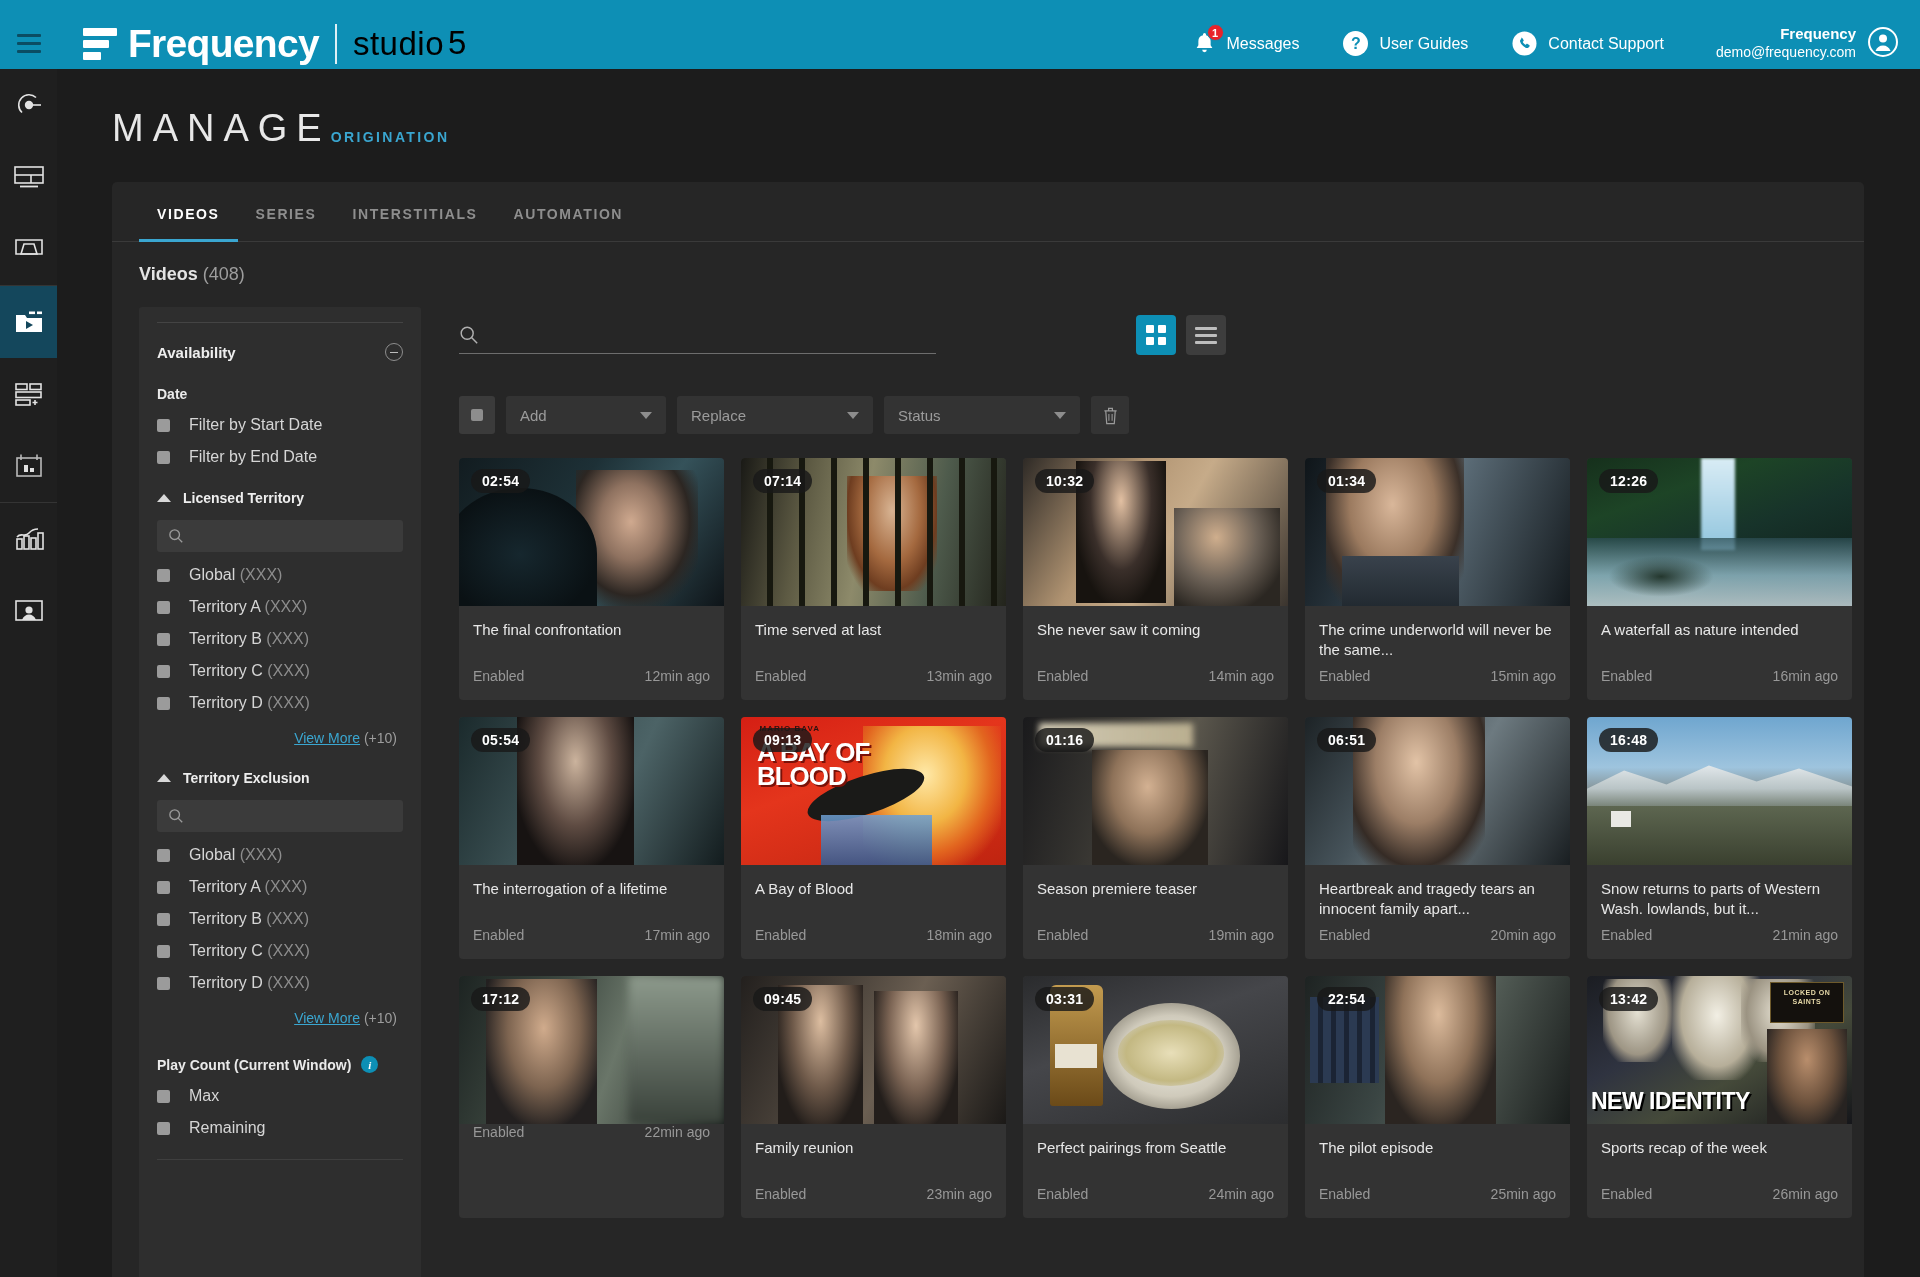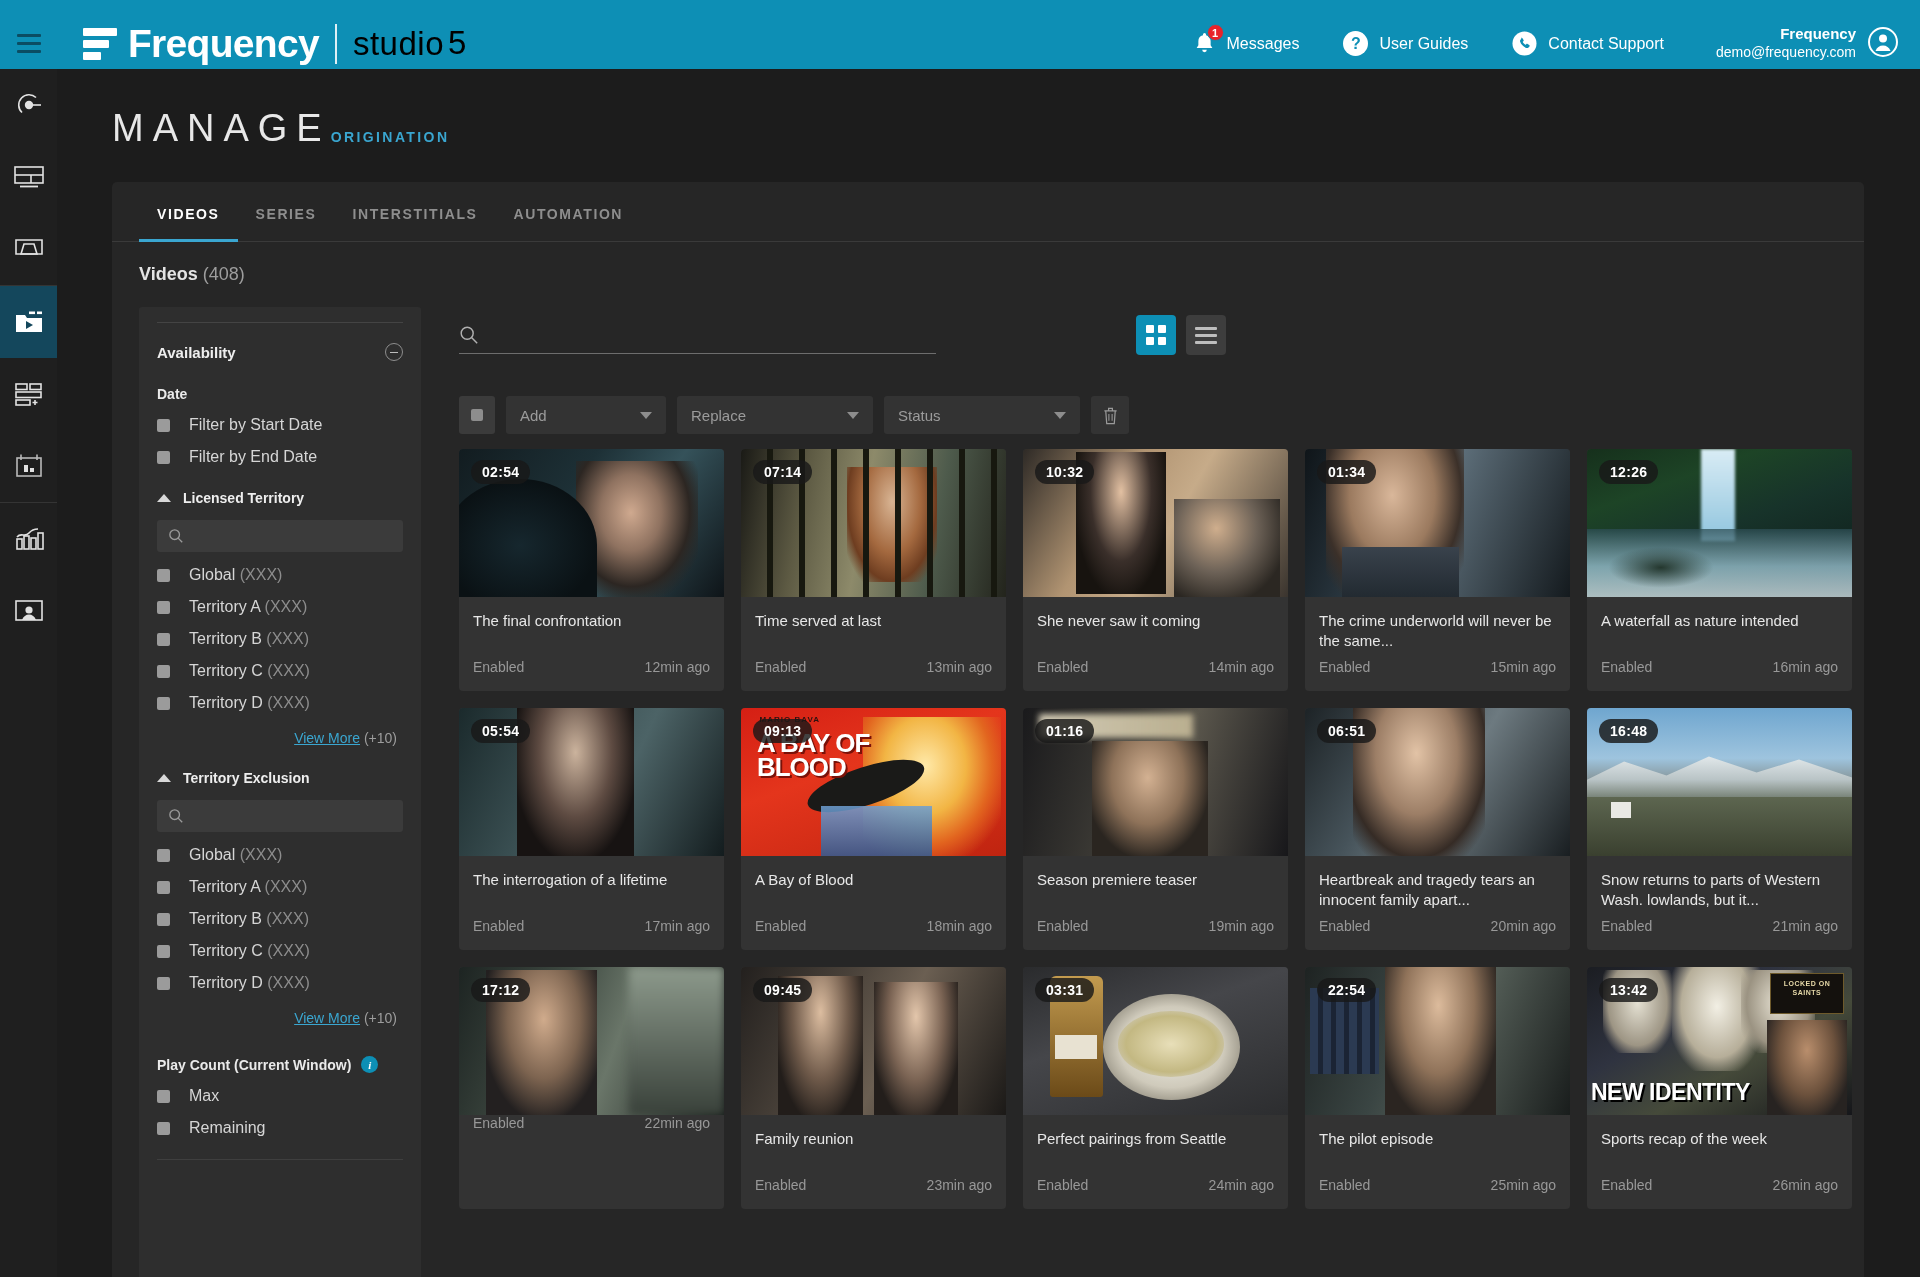--- a/index.html
+++ b/index.html
@@ -176,21 +176,21 @@
     width:0;height:0;border-left:6px solid transparent;border-right:6px solid transparent;
     border-top:7px solid #8d8d8d;
   }
   .trash-btn {
     width:38px;height:38px;background:#333;border-radius:3px;
     display:flex;align-items:center;justify-content:center;cursor:pointer;
   }
 
   
   .grid {
-    display:grid; grid-template-columns: repeat(5, 265px); gap: 17px; margin-top: 15px;
+    display:grid; grid-template-columns: repeat(5, 265px); gap: 17px; margin-top: 24px;
   }
   .card { background:#333; border-radius:4px; overflow:hidden; cursor:pointer; }
   .thumb { height: 148px; position:relative; overflow:hidden; }
   .thumb .ph { position:absolute; inset:0; }
   .dur {
     position:absolute; top:11px; left:12px; background:rgba(25,25,25,.82); color:#fff;
     font-size:14px; font-weight:700; padding: 4px 11px; border-radius:12px; letter-spacing:.3px;
   }
   .card-title {
     color:#e7e7e7; font-size:15px; line-height:1.35; padding: 14px 14px 0;

